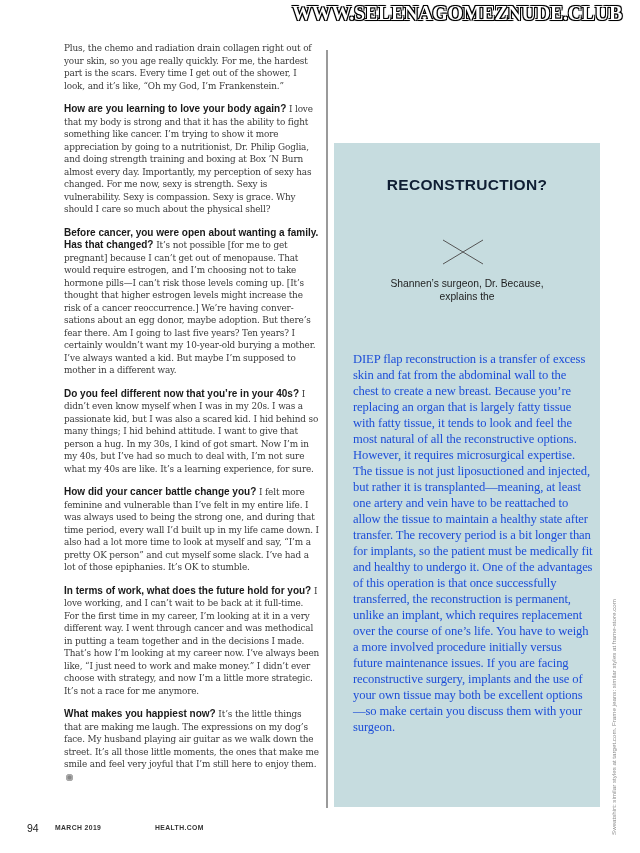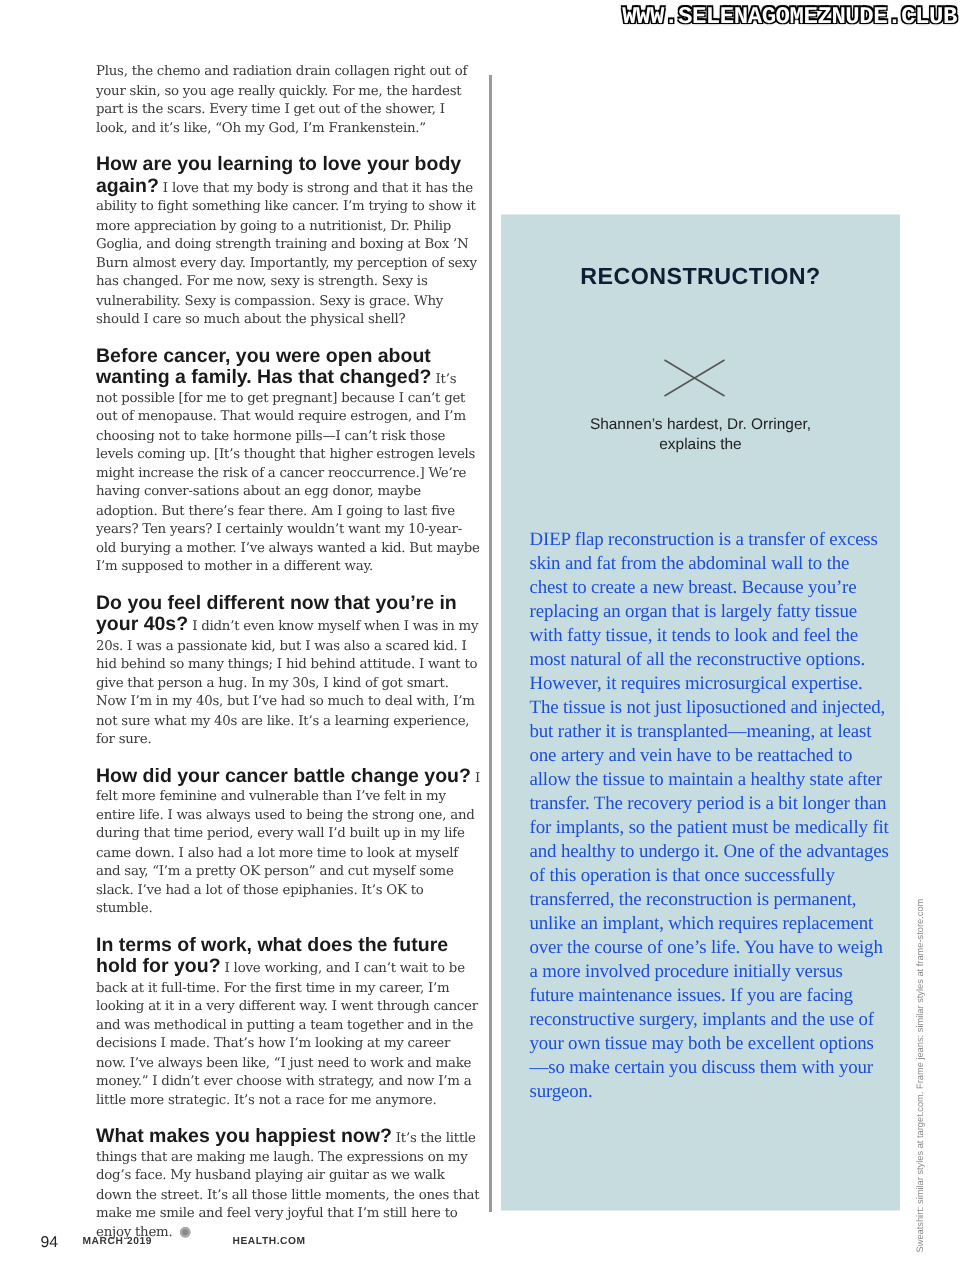--- a/index.html
+++ b/index.html
@@ -1,34 +1,34 @@
 <!DOCTYPE html>
 <html><head>
   <meta charset="utf-8">
   <style>
     html, body { margin: 0; padding: 0; }
     body {
       width: 640px; height: 853px; position: relative; overflow: hidden;
       background: #ffffff; color: #2b2b2b;
     }
     .watermark {
-      position: absolute; top: 2px; right: 2px;
-      font-family: Liberation Mono, monospace; font-weight: 700;
-      font-size: 16px; color: #ffffff; letter-spacing: -0.3px;
+      position: absolute; top: 2px; right: 18px;
+      font-family: Liberation Serif, serif; font-weight: 700;
+      font-size: 20px; color: #ffffff; letter-spacing: -0.3px;
       text-shadow: -1px -1px 0 #000, 1px -1px 0 #000, -1px 1px 0 #000, 1px 1px 0 #000, 0 0 2px #000;
     }
     .left-col {
       position: absolute; left: 64px; top: 42px; width: 256px;
       font-family: "DejaVu Serif", serif; font-size: 8.9px; line-height: 12.5px;
       color: #3a3a3a; letter-spacing: -0.15px;
     }
     .left-col p { margin: 0 0 11px 0; }
     .q {
       font-family: "Liberation Sans", sans-serif; font-weight: 700;
-      color: #1a1a1a; font-size: 13px; letter-spacing: 0;
+      color: #1a1a1a; font-size: 10px; letter-spacing: 0;
     }
     .end-mark {
       display: inline-block; width: 7px; height: 7px; border-radius: 50%;
       background: #888; vertical-align: -1px; margin-left: 2px;
       box-shadow: inset 0 0 0 1.5px #aaa;
     }
     .divider {
       position: absolute; left: 326px; top: 50px; width: 2px; height: 758px;
       background: #9a9a9a;
     }
@@ -109,21 +109,21 @@
 
 <div class="sidebar">
   <div class="sb-title">
     <div>RECONSTRUCTION?</div>
   </div>
   <svg class="sb-x" viewBox="0 0 42 26">
     <line x1="1" y1="1" x2="41" y2="25" stroke="#555" stroke-width="1"></line>
     <line x1="41" y1="1" x2="1" y2="25" stroke="#555" stroke-width="1"></line>
   </svg>
   <div class="sb-sub">
-    <div>Shannen’s hardest, Dr. Orringer,</div>
+    <div>Shannen’s surgeon, Dr. Because,</div>
     <div>explains the</div>
   </div>
   <div class="sb-body">DIEP flap reconstruction is a transfer of excess skin and fat from the abdominal wall to the chest to create a new breast. Because you’re replacing an organ that is largely fatty tissue with fatty tissue, it tends to look and feel the most natural of all the reconstructive options. However, it requires microsurgical expertise. The tissue is not just liposuctioned and injected, but rather it is transplanted—meaning, at least one artery and vein have to be reattached to allow the tissue to maintain a healthy state after transfer. The recovery period is a bit longer than for implants, so the patient must be medically fit and healthy to undergo it. One of the advantages of this operation is that once successfully transferred, the reconstruction is permanent, unlike an implant, which requires replacement over the course of one’s life. You have to weigh a more involved procedure initially versus future maintenance issues. If you are facing reconstructive surgery, implants and the use of your own tissue may both be excellent options—so make certain you discuss them with your surgeon.</div>
 </div>
 
 <div class="credit">Sweatshirt: similar styles at target.com. Frame jeans: similar styles at frame-store.com</div>
 
 <div class="footer">
   <span class="page-num">94</span>
   <span class="issue">MARCH 2019</span>

